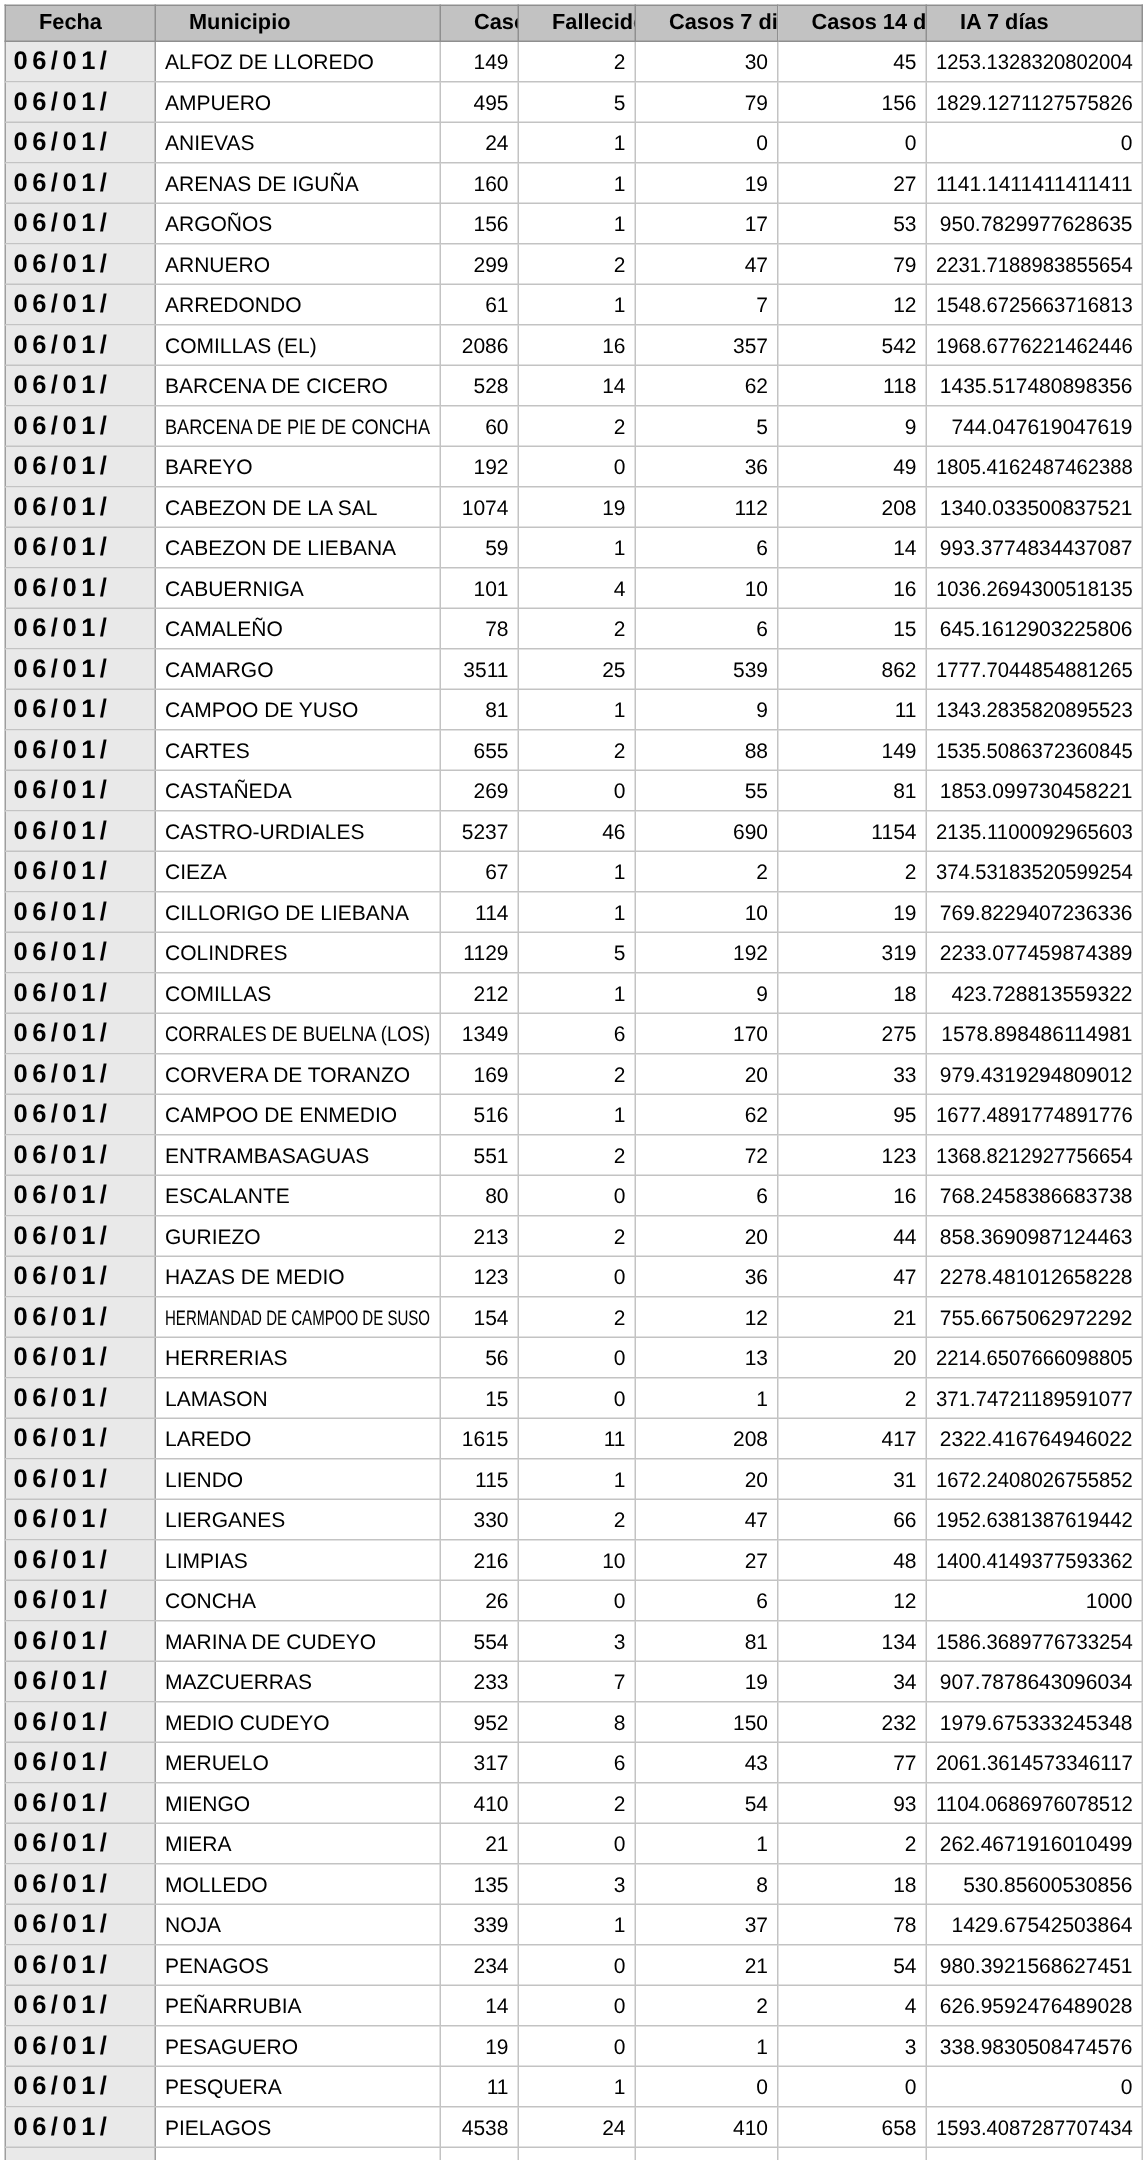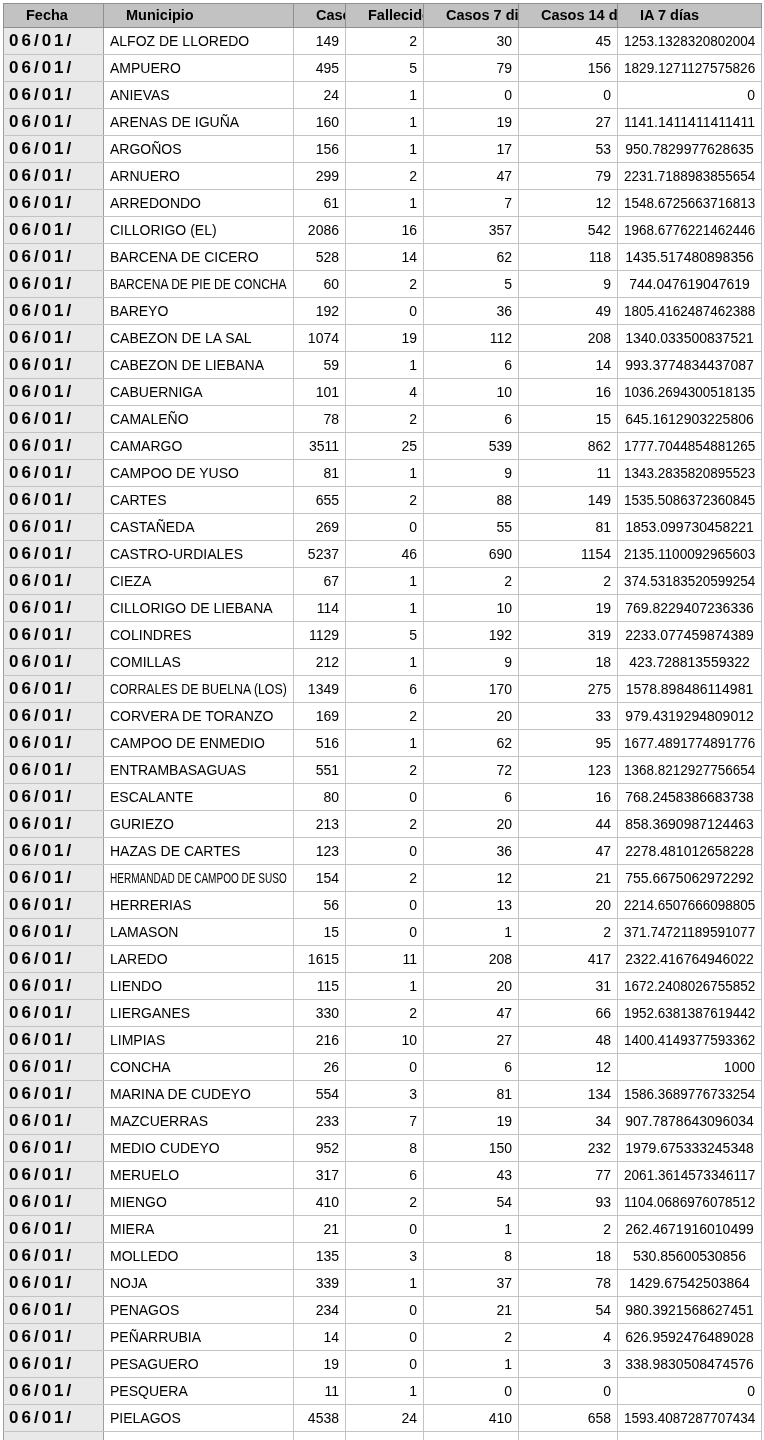--- a/index.html
+++ b/index.html
@@ -21,21 +21,21 @@
     font-size:14px;line-height:26px;height:26px;
     padding:0 6px;white-space:nowrap;overflow:hidden;
   }
   td.fecha{
     background:#e9e9e9;font-weight:bold;font-size:17px;letter-spacing:3px;
     border-right:1px solid #9e9e9e;border-left:1px solid #9e9e9e;
     padding:0 0 0 5px;
   }
   td.mun{text-align:left;}
   td.num{text-align:right;}
-  td.ia-left{text-align:center;}
+  td.ia-left{text-align:right;}
   td.ia-right{text-align:right;}
   .fit{display:inline-block;white-space:nowrap;max-width:none;vertical-align:top;line-height:26px;}
   tr.partial td{height:26px;}
 </style>
 </head>
 <body>
 
 <div class="table-wrap">
   <table>
     <colgroup>
@@ -117,21 +117,21 @@
     <td class="fecha"><span class="fit">06/01/</span></td>
     <td class="mun"><span class="fit">ARREDONDO</span></td>
     <td class="num"><span class="fit">61</span></td>
     <td class="num"><span class="fit">1</span></td>
     <td class="num"><span class="fit">7</span></td>
     <td class="num"><span class="fit">12</span></td>
     <td class="ia-left"><span class="fit" style="transform-origin: left center; transform: scaleX(0.963235);">1548.6725663716813</span></td>
   </tr>
         <tr>
     <td class="fecha"><span class="fit">06/01/</span></td>
-    <td class="mun"><span class="fit">CILLORIGO (EL)</span></td>
+    <td class="mun"><span class="fit">COMILLAS (EL)</span></td>
     <td class="num"><span class="fit">2086</span></td>
     <td class="num"><span class="fit">16</span></td>
     <td class="num"><span class="fit">357</span></td>
     <td class="num"><span class="fit">542</span></td>
     <td class="ia-left"><span class="fit" style="transform-origin: left center; transform: scaleX(0.963235);">1968.6776221462446</span></td>
   </tr>
         <tr>
     <td class="fecha"><span class="fit">06/01/</span></td>
     <td class="mun"><span class="fit">BARCENA DE CICERO</span></td>
     <td class="num"><span class="fit">528</span></td>
@@ -324,21 +324,21 @@
     <td class="fecha"><span class="fit">06/01/</span></td>
     <td class="mun"><span class="fit">GURIEZO</span></td>
     <td class="num"><span class="fit">213</span></td>
     <td class="num"><span class="fit">2</span></td>
     <td class="num"><span class="fit">20</span></td>
     <td class="num"><span class="fit">44</span></td>
     <td class="ia-left"><span class="fit">858.3690987124463</span></td>
   </tr>
         <tr>
     <td class="fecha"><span class="fit">06/01/</span></td>
-    <td class="mun"><span class="fit">HAZAS DE CARTES</span></td>
+    <td class="mun"><span class="fit">HAZAS DE MEDIO</span></td>
     <td class="num"><span class="fit">123</span></td>
     <td class="num"><span class="fit">0</span></td>
     <td class="num"><span class="fit">36</span></td>
     <td class="num"><span class="fit">47</span></td>
     <td class="ia-left"><span class="fit">2278.481012658228</span></td>
   </tr>
         <tr>
     <td class="fecha"><span class="fit">06/01/</span></td>
     <td class="mun"><span class="fit" style="transform-origin: left center; transform: scaleX(0.716599);">HERMANDAD DE CAMPOO DE SUSO</span></td>
     <td class="num"><span class="fit">154</span></td>

